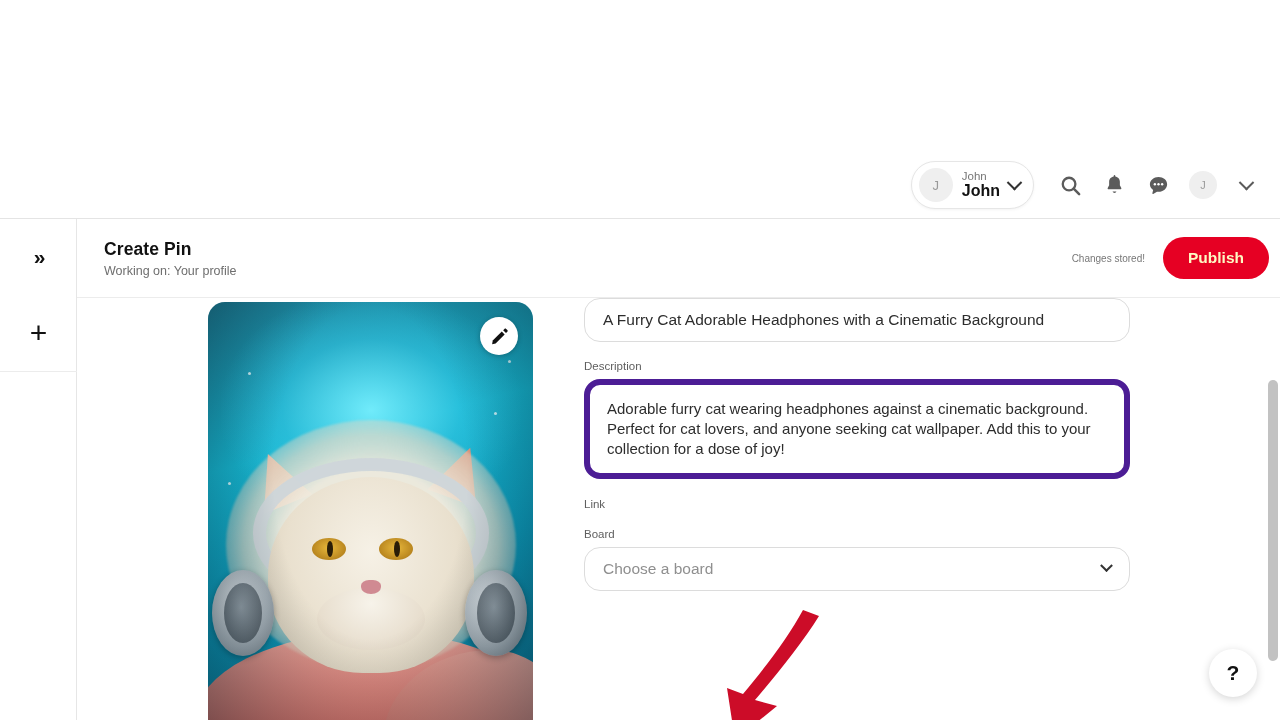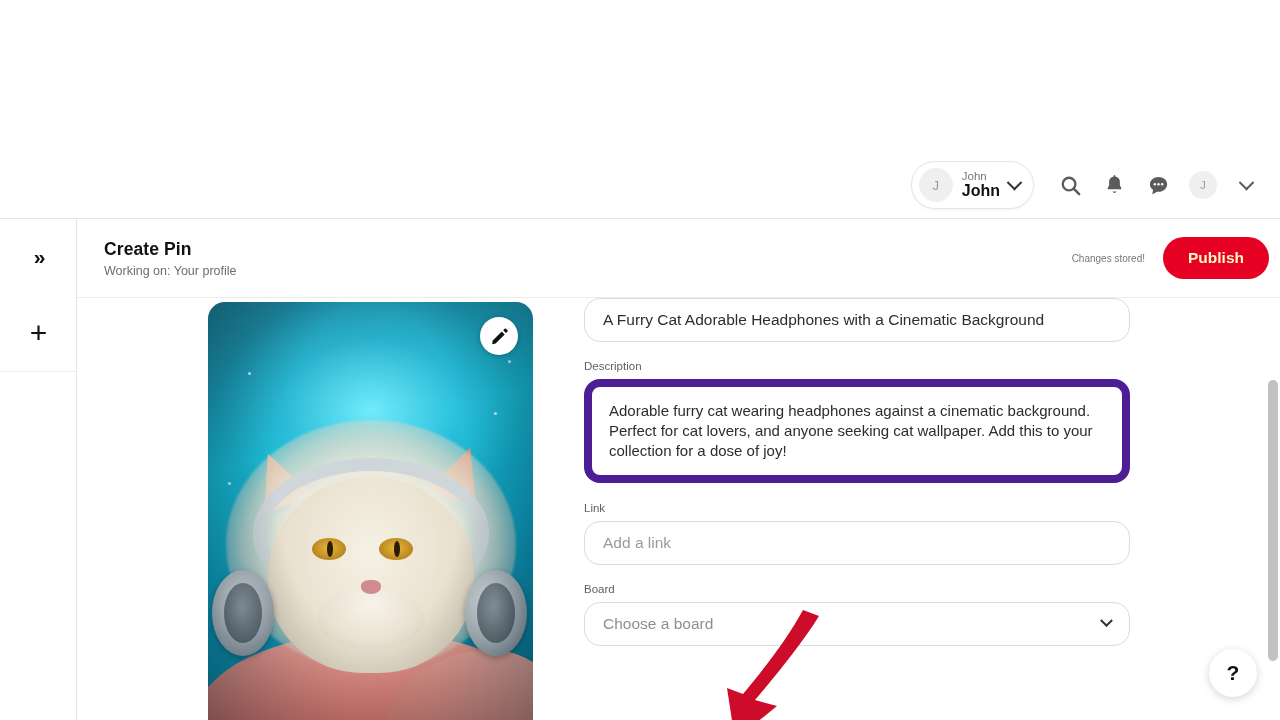--- a/index.html
+++ b/index.html
@@ -367,21 +367,21 @@
     padding: 0 18px;
     outline: none;
     display: flex;
     align-items: center;
   }
   .text-input.placeholder { color: #9a9a9a; }
 
   .desc-box {
     width: 546px;
     min-height: 96px;
-    border: 8px solid #4c1d95;
+    border: 6px solid #4c1d95;
     border-radius: 16px;
     background: #ffffff;
     padding: 14px 17px 13px 17px;
     font-size: 15px;
     line-height: 1.345;
     color: #2d2d2d;
   }
 
   .select-input {
     width: 546px;
@@ -551,21 +551,20 @@
           <div class="text-input">A Furry Cat Adorable Headphones with a Cinematic Background</div>
         </div>
 
         <div class="field" style="margin-top:18px;">
           <span class="field-label">Description</span>
           <div class="desc-box">Adorable furry cat wearing headphones against a cinematic background. Perfect for cat lovers, and anyone seeking cat wallpaper. Add this to your collection for a dose of joy!</div>
         </div>
 
         <div class="field" style="margin-top:19px;">
           <span class="field-label">Link</span>
-          <div class="text-input placeholder">Add a link</div>
         </div>
 
         <div class="field" style="margin-top:18px;">
           <span class="field-label">Board</span>
           <div class="select-input">
             <span>Choose a board</span>
             <span class="chev" style="width:9px;height:9px;border-width:2px;"></span>
           </div>
         </div>
 

